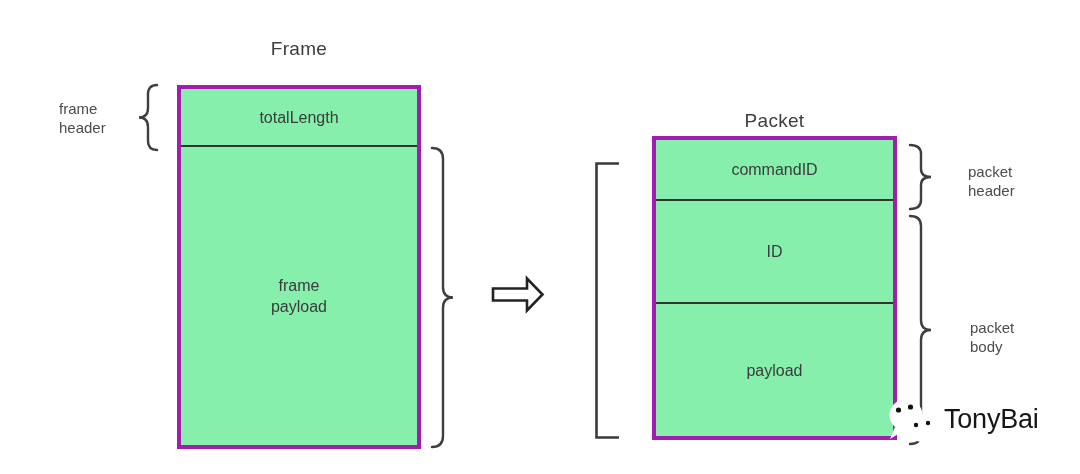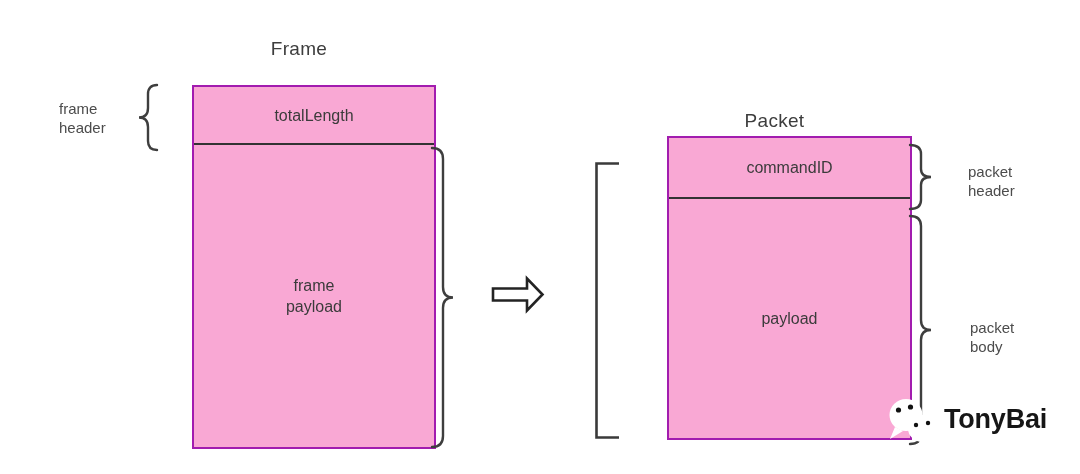--- a/index.html
+++ b/index.html
@@ -10,39 +10,39 @@
     font-family:"Liberation Sans","DejaVu Sans",sans-serif;
     overflow:hidden;
     padding-left:12px;
   }
   .abs{position:absolute;}
   .diagram-title{
     font-size:19px;font-weight:500;color:#3d3d3d;
     text-align:center;letter-spacing:0.3px;
   }
   .struct-box{
-    background:#f9a8d4;
-    border:2px solid #a21caf;
+    background:#86efac;
+    border:4px solid #a21caf;
     box-sizing:border-box;
-    display:flex;flex-direction:column;margin-left:15px;
+    display:flex;flex-direction:column;
   }
   .struct-section{
     display:flex;align-items:center;justify-content:center;
     font-size:16px;color:#3b3b3b;
     text-align:center;line-height:21px;
     box-sizing:border-box;
   }
   .struct-section.divided{border-bottom:2px solid #333333;}
   .side-label{
     font-size:15px;color:#4c4c4c;
     line-height:19px;text-align:left;white-space:nowrap;
   }
   .side-label span{display:block;}
   .sig-text{
-    font-size:27px;font-weight:700;color:#161616;
+    font-size:27px;font-weight:400;color:#161616;
     letter-spacing:-0.2px;white-space:nowrap;
   }
   svg{display:block;overflow:visible;}
 </style>
 </head>
 <body>
 
 <div class="canvas">
 
   <div class="abs diagram-title" style="left:177px;top:38px;width:244px;">Frame</div>
@@ -75,20 +75,23 @@
   <svg class="abs" style="left:490px;top:276px;" width="56" height="37" viewBox="0 0 56 37">
     <polygon points="3,12.5 37,12.5 37,2.5 52.5,18.5 37,34.5 37,24.5 3,24.5" fill="#ffffff" stroke="#232323" stroke-width="2.6" stroke-linejoin="miter"></polygon>
   </svg>
 
   <div class="abs diagram-title" style="left:652px;top:110px;width:245px;">Packet</div>
 
   <div class="abs struct-box" style="left:652px;top:136px;width:245px;height:304px;">
     <div class="struct-section divided" style="height:61px;flex:0 0 auto;">
       <span>commandID</span>
     </div>
+    <div class="struct-section divided" style="height:103px;flex:0 0 auto;">
+      <span>ID</span>
+    </div>
     <div class="struct-section" style="flex:1 1 auto;">
       <span>payload</span>
     </div>
   </div>
 
   <svg class="abs" style="left:595px;top:162px;" width="25" height="277" viewBox="0 0 25 277">
     <path d="M24,1.5 L1.5,1.5 L1.5,275.5 L24,275.5" fill="none" stroke="#3a3a3a" stroke-width="2.6"></path>
   </svg>
 
   <svg class="abs" style="left:906px;top:143px;" width="29" height="68" viewBox="0 0 29 68">

